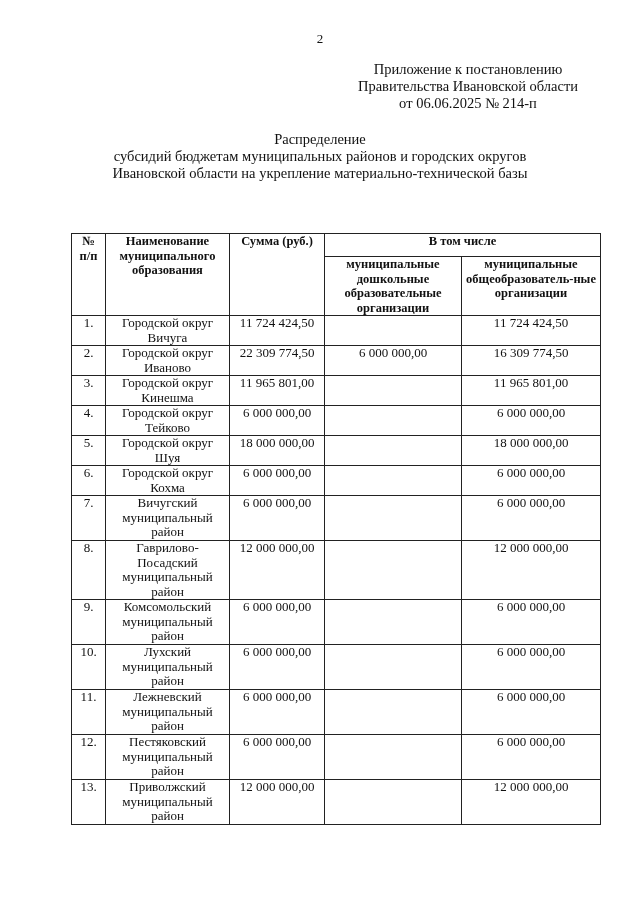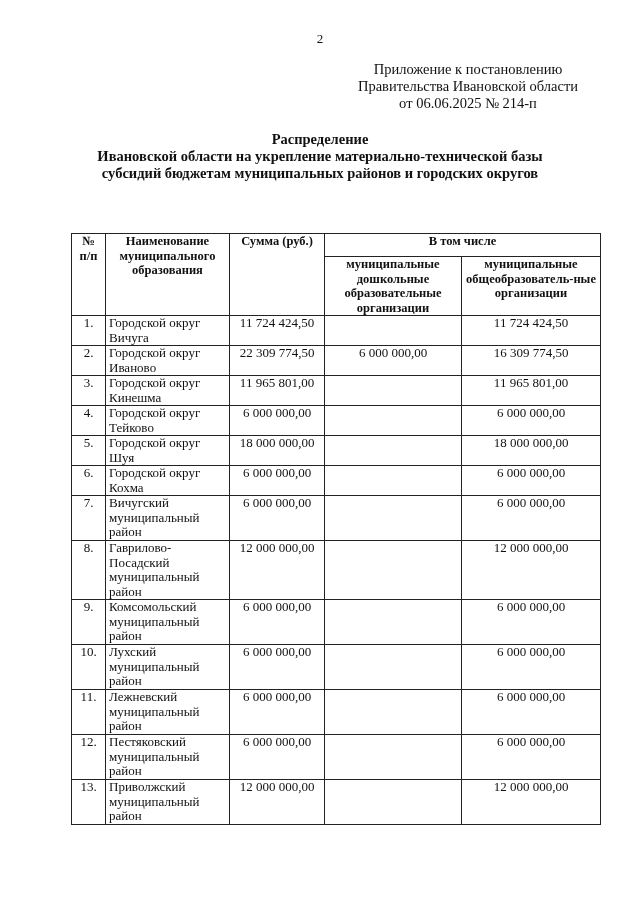--- a/index.html
+++ b/index.html
@@ -3,51 +3,51 @@
 <meta charset="utf-8">
 <style>
   html, body { margin: 0; padding: 0; background: #ffffff; }
   body { width: 640px; height: 905px; position: relative; overflow: hidden;
          font-family: "Liberation Serif", "DejaVu Serif", serif; color: #111; }
   .page-number { position: absolute; top: 31px; left: 0; width: 640px; text-align: center;
                  font-size: 13px; }
   .appendix { position: absolute; top: 61px; right: 62px; text-align: center;
               font-size: 14.5px; line-height: 17px; }
   .title { position: absolute; top: 131px; left: 60px; width: 520px; text-align: center;
-           font-weight: bold; font-size: 14.5px; line-height: 17px; }
+           font-weight: normal; font-size: 14.5px; line-height: 17px; }
   table.dist { position: absolute; top: 233px; left: 71px; border-collapse: collapse;
                table-layout: fixed; width: 529px; font-size: 13px; }
   table.dist td, table.dist th { border: 1px solid #222; padding: 0 3px; vertical-align: top;
                line-height: 14.5px; }
   table.dist th { font-weight: bold; text-align: center; font-size: 12.5px; }
   th.h-top { height: 22px; padding-top: 2px; margin-top: 32px; }
   th.h-sub { height: 58px; padding-top: 3px; font-size: 12.5px; }
   th.h-num, th.h-name, th.h-sum { padding-top: 2px; }
   td.c-num { text-align: center; }
-  td.c-name { text-align: left; padding-left: 5px; }
+  td.c-name { text-align: center; padding-left: 5px; }
   td.c-val { text-align: center; vertical-align: middle; font-family: Liberation Serif, serif; }
   tr.r2 td { height: 28px; }
   tr.r3 td { height: 44px; }
   tr.r4 td { height: 58px; }
 </style>
 </head>
 <body>
 
 <div class="page-number">2</div>
 
 <div class="appendix">
   <div>Приложение к постановлению</div>
   <div>Правительства Ивановской области</div>
   <div>от 06.06.2025 № 214-п</div>
 </div>
 
 <div class="title">
   <div>Распределение</div>
+  <div>субсидий бюджетам муниципальных районов и городских округов</div>
   <div>Ивановской области на укрепление материально-технической базы</div>
-  <div>субсидий бюджетам муниципальных районов и городских округов</div>
 </div>
 
 <table class="dist">
   <colgroup>
     <col style="width:34px">
     <col style="width:124px">
     <col style="width:95px">
     <col style="width:137px">
     <col style="width:139px">
   </colgroup>

